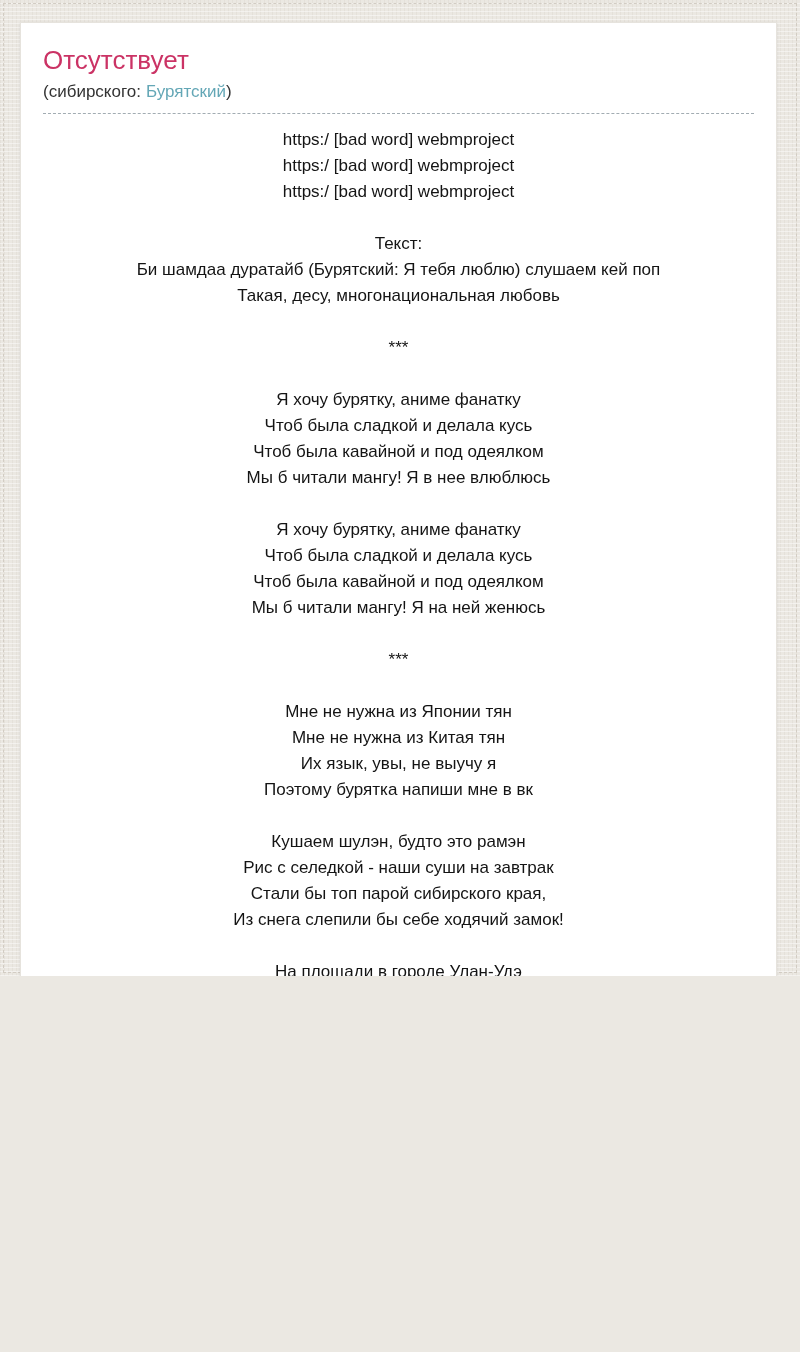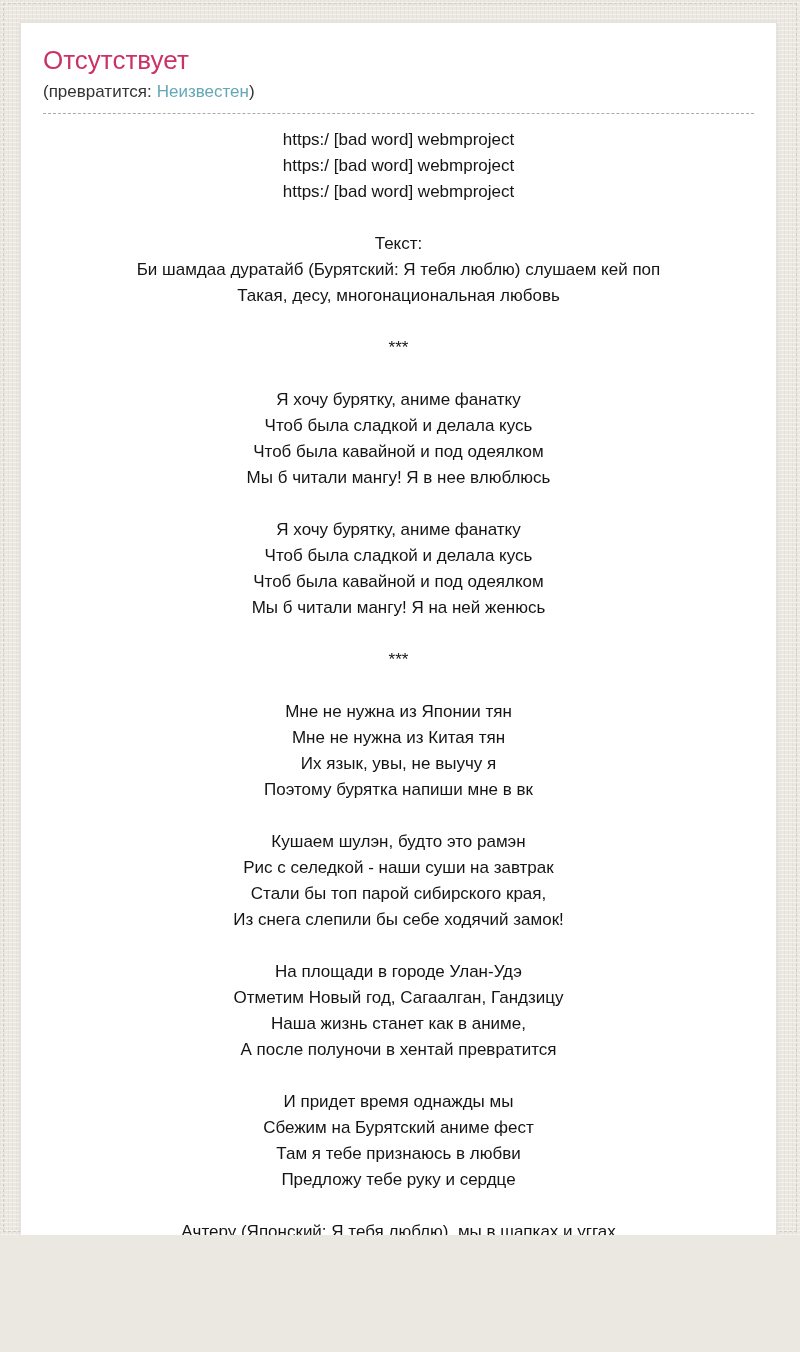--- a/index.html
+++ b/index.html
@@ -16,21 +16,21 @@
   html, body { margin: 0; padding: 0; }
   body {
     width: 800px;
     height: 1352px;
     font-family: "Liberation Sans", "DejaVu Sans", sans-serif;
     background: var(--c-page_bg);
   }
   .page {
     position: relative;
     width: 800px;
-    height: 1235px;
+    height: 976px;
     overflow: hidden;
     background-color: var(--c-page_bg);
     background-image:
       repeating-linear-gradient(0deg, rgba(255,255,255,0.45) 0 1px, transparent 1px 4px),
       repeating-linear-gradient(90deg, rgba(206,199,188,0.22) 0 1px, transparent 1px 4px);
   }
   .stitch {
     position: absolute;
     inset: 3px;
     border: 1px dashed var(--c-stitch);
@@ -76,21 +76,21 @@
   }
 </style>
 </head>
 <body>
 
 <div class="page">
   <div class="stitch"></div>
   <main class="card">
     <h1 class="title">Отсутствует</h1>
     <div class="artist">
-      <span>(превратится:</span><a class="artist-link" href="#">Неизвестен</a><span>)</span>
+      <span>(сибирского:</span><a class="artist-link" href="#">Бурятский</a><span>)</span>
     </div>
     <div class="lyrics">https:/ [bad word] webmproject
 https:/ [bad word] webmproject
 https:/ [bad word] webmproject
 
 Текст:
 Би шамдаа дуратайб (Бурятский: Я тебя люблю) слушаем кей поп
 Такая, десу, многонациональная любовь
 
 ***

